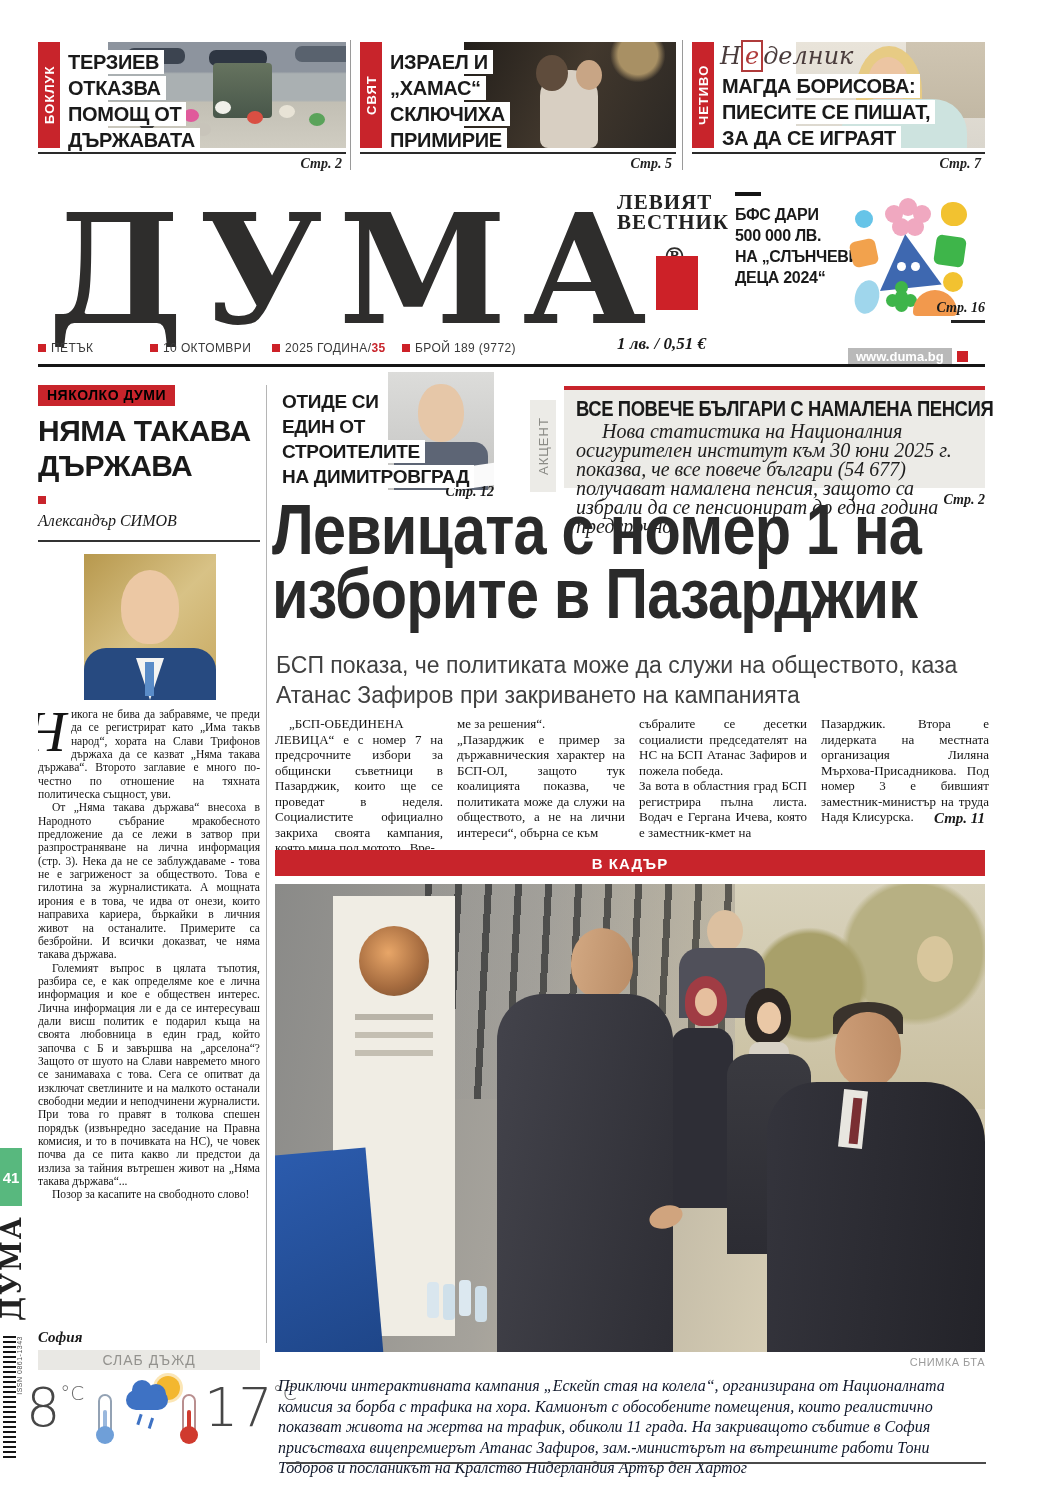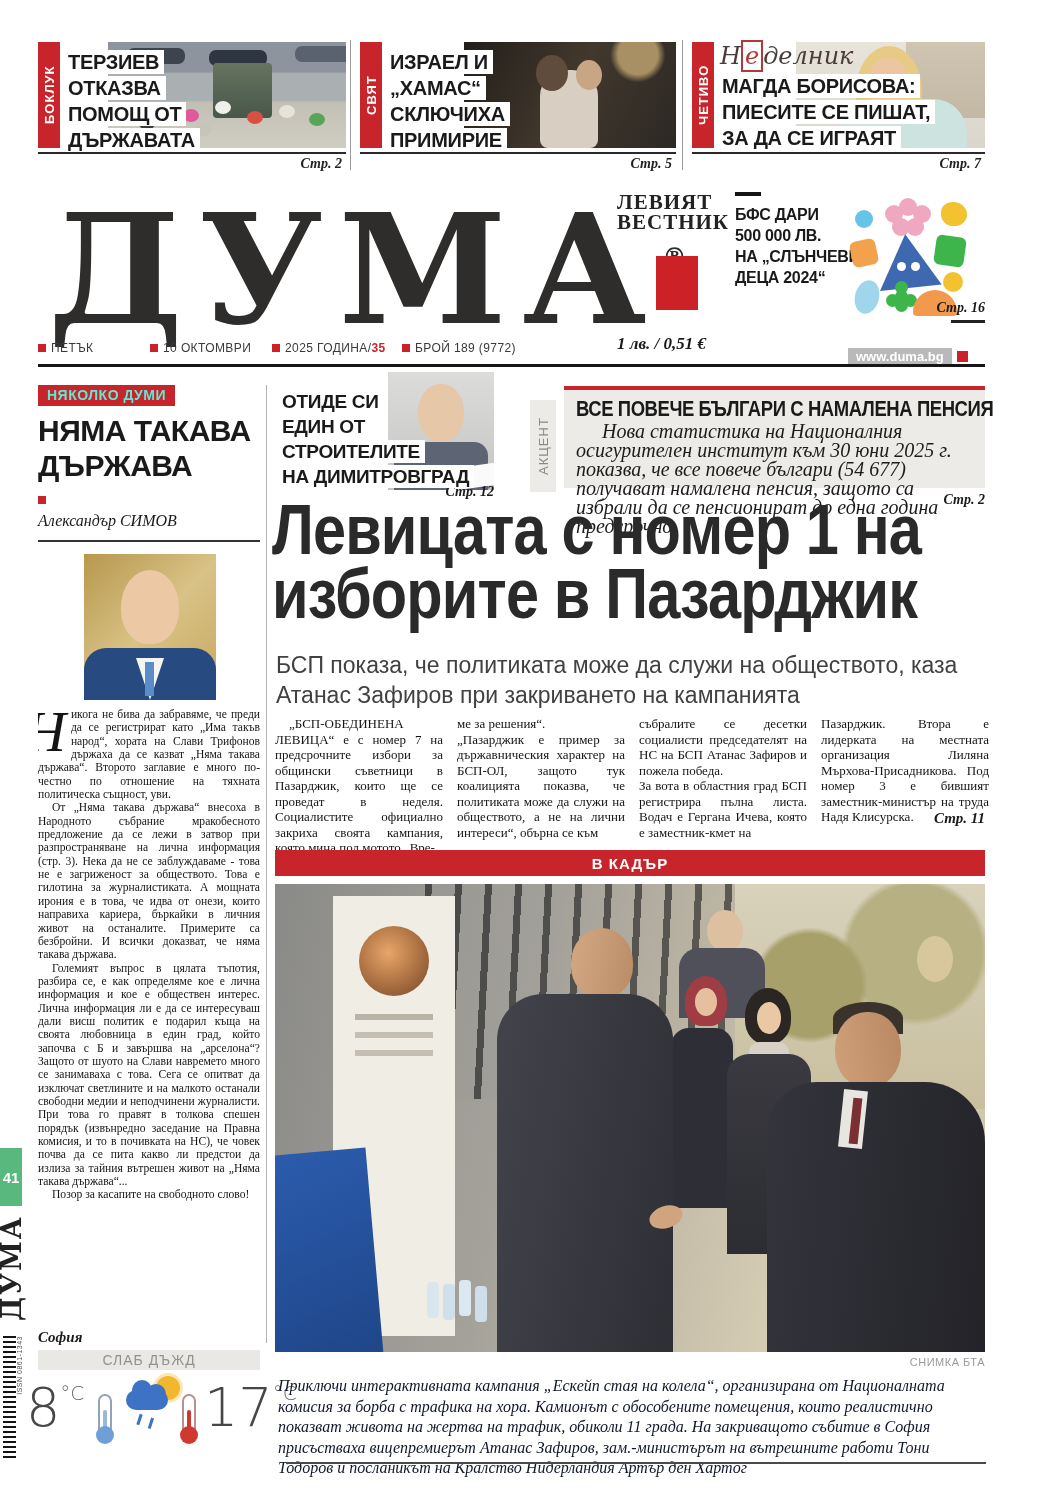--- a/index.html
+++ b/index.html
@@ -105,21 +105,21 @@
   .dateline { position:absolute; left:38px; top:341px; width:570px; height:16px; font-size:12px; color:#3a3a3a; }
   .dl-item { position:absolute; top:0; white-space:nowrap; letter-spacing:0.4px; }
   .dl-item i { display:inline-block; width:8px; height:8px; background:#cd2128; margin-right:5px; }
   .dl-red { color:#c8242b; font-weight:bold; }
   .price { position:absolute; left:617px; top:334px; font-family:"Liberation Serif", serif;
            font-style:italic; font-weight:bold; font-size:17px; }
   .mastrule { position:absolute; left:38px; top:364px; width:947px; height:3px; background:#161616; }
 
   
   .opinion { position:absolute; left:38px; top:385px; width:222px; }
-  .op-label { display:inline-block; background:#c8242b; color:#5eead4; font-weight:800;
+  .op-label { display:inline-block; background:#c8242b; color:#000000; font-weight:800;
               font-size:14px; padding:2px 9px 3px; letter-spacing:0.5px; }
   .op-title { margin-top:7px; font-weight:800; font-size:30px; line-height:35px; letter-spacing:-0.5px; }
   .op-bullet { width:8px; height:8px; background:#c8242b; margin-top:13px; }
   .op-byline { margin-top:8px; font-family:"Liberation Serif", serif; font-style:italic; font-size:16px; }
   .op-rule { margin-top:10px; height:2px; background:#333; }
   .op-photo { margin:12px 0 0 46px; width:132px; height:146px; position:relative; overflow:hidden; }
   .ph-simov { background:linear-gradient(135deg,#b7984d,#d8c286 50%,#c7a85f); }
   .ps-face { left:37px; top:16px; width:58px; height:74px; background:#ecc8a4; border-radius:50% 50% 46% 46%; }
   .ps-suit { left:0; bottom:0; width:100%; height:52px; background:#274a80; border-radius:22px 22px 0 0; }
   .ps-shirt { left:52px; bottom:0; width:28px; height:42px; background:#f4f4f2;

